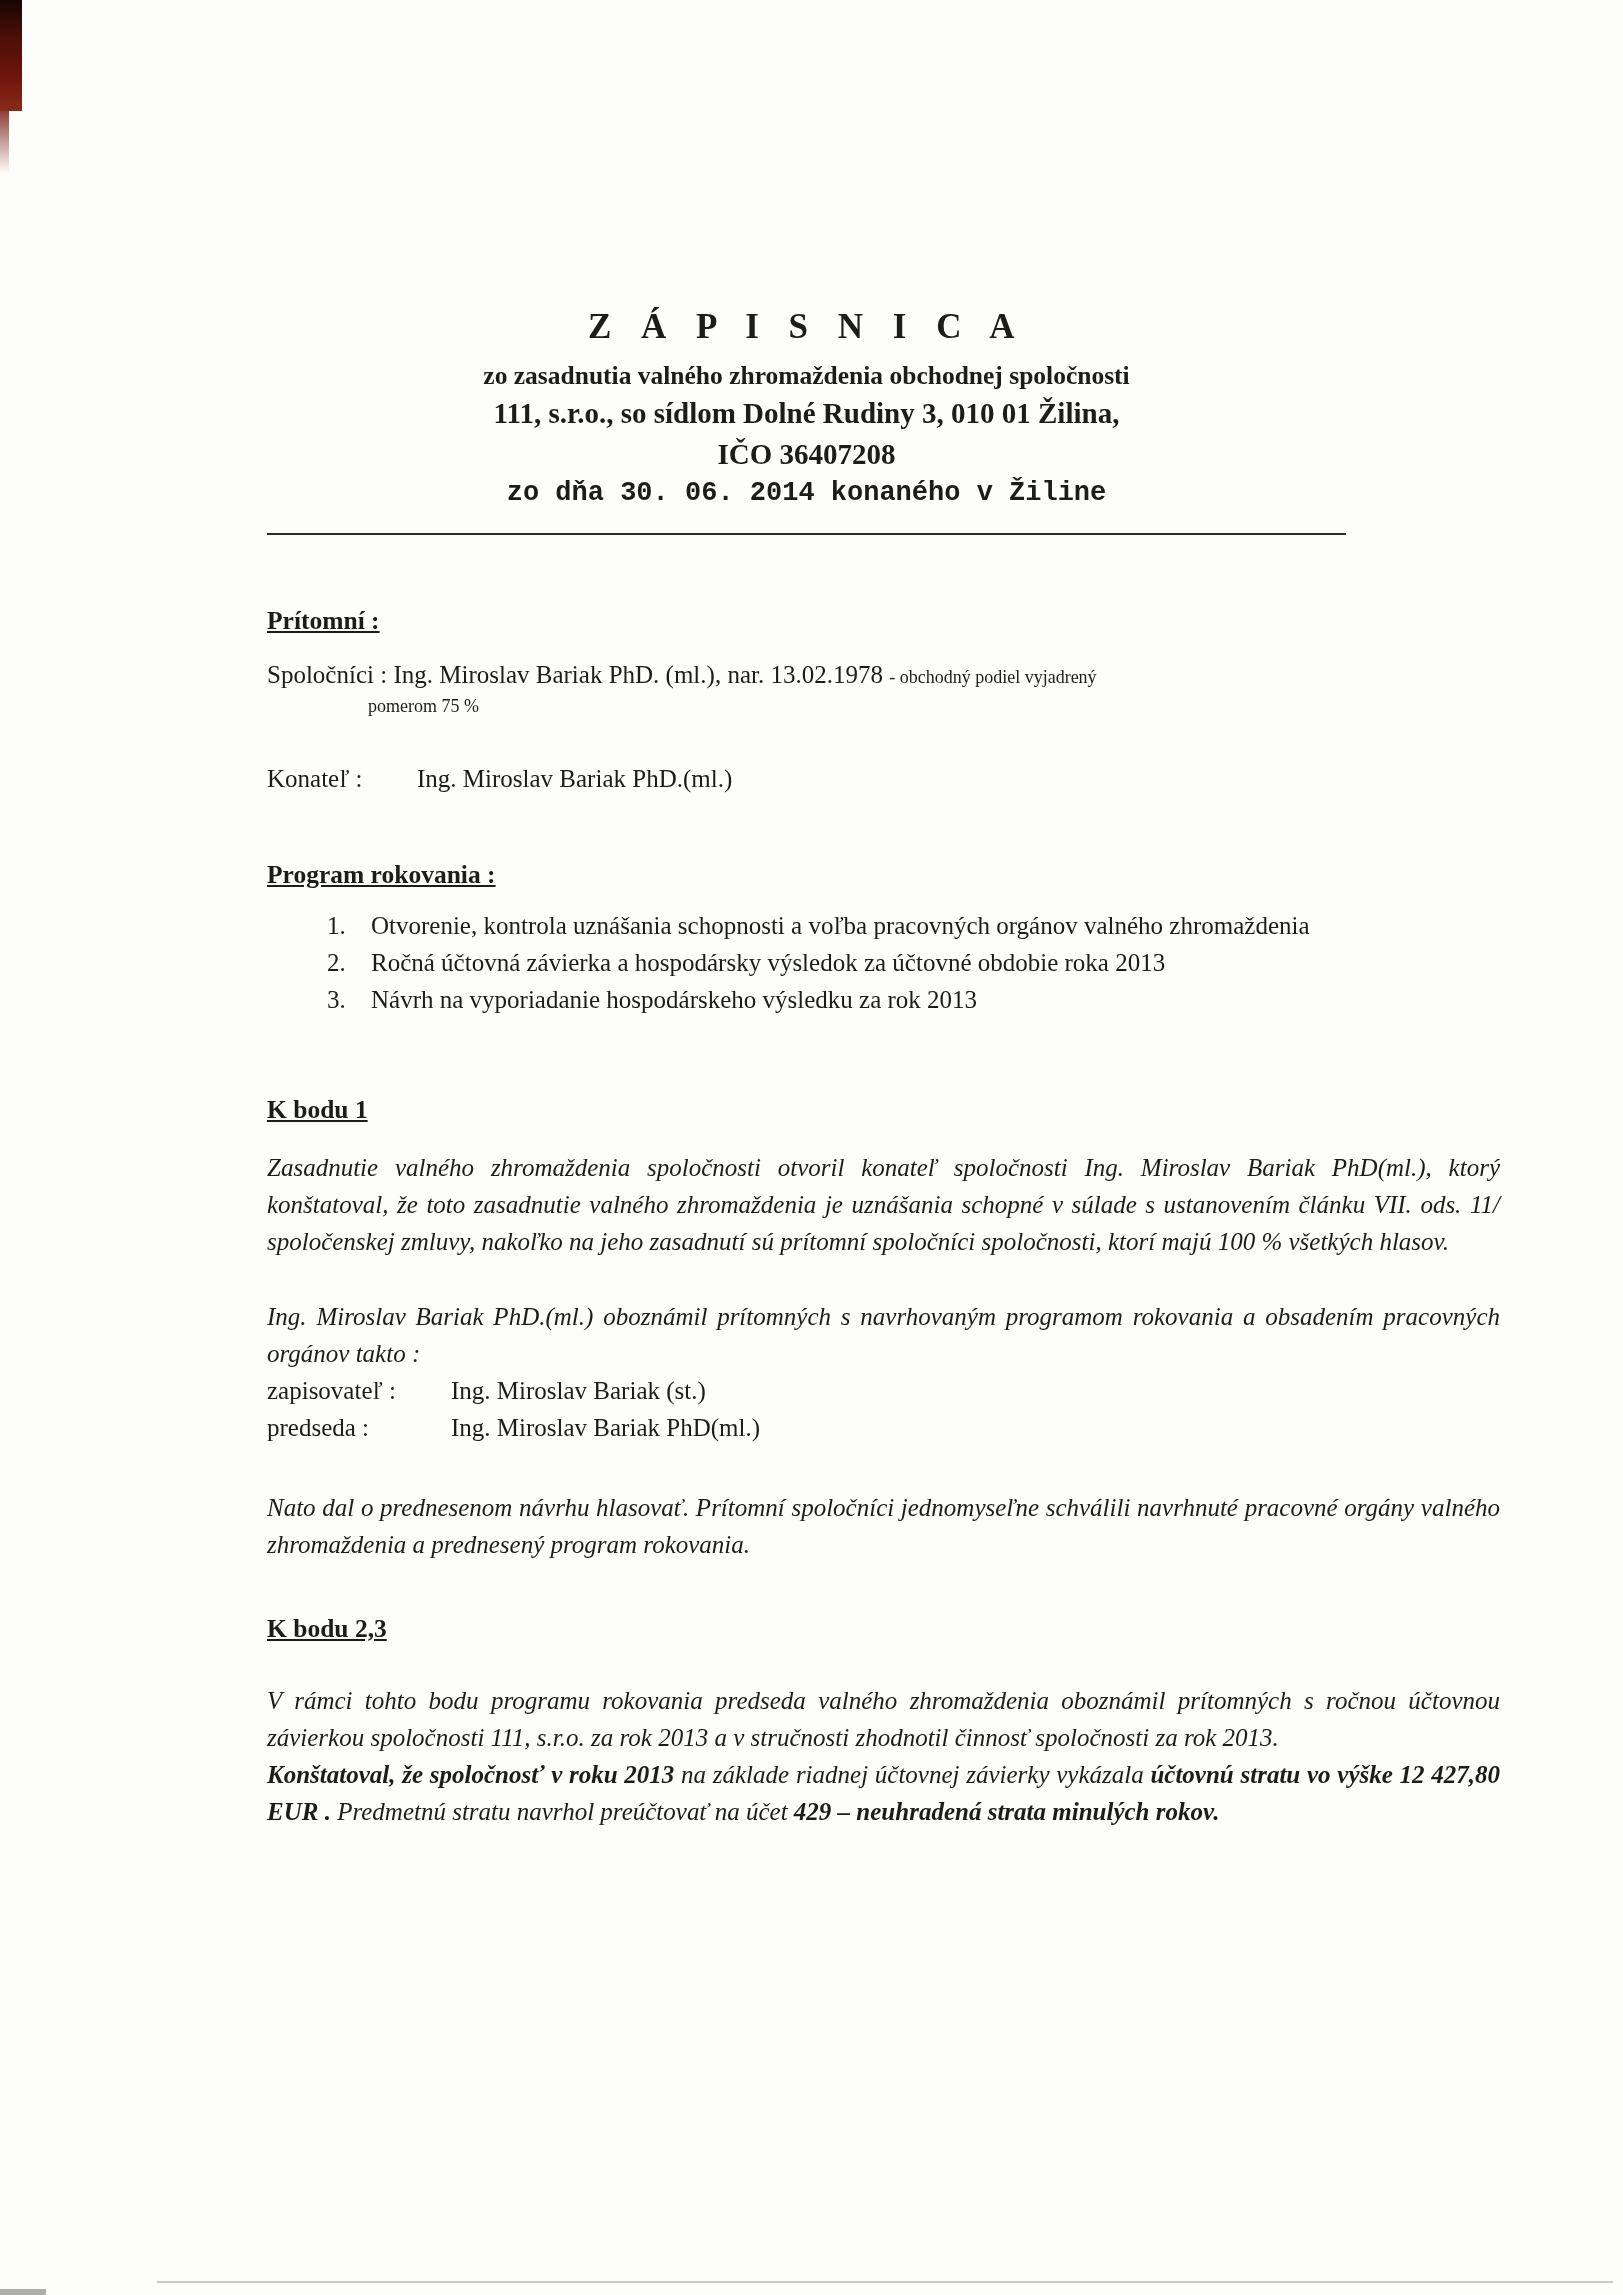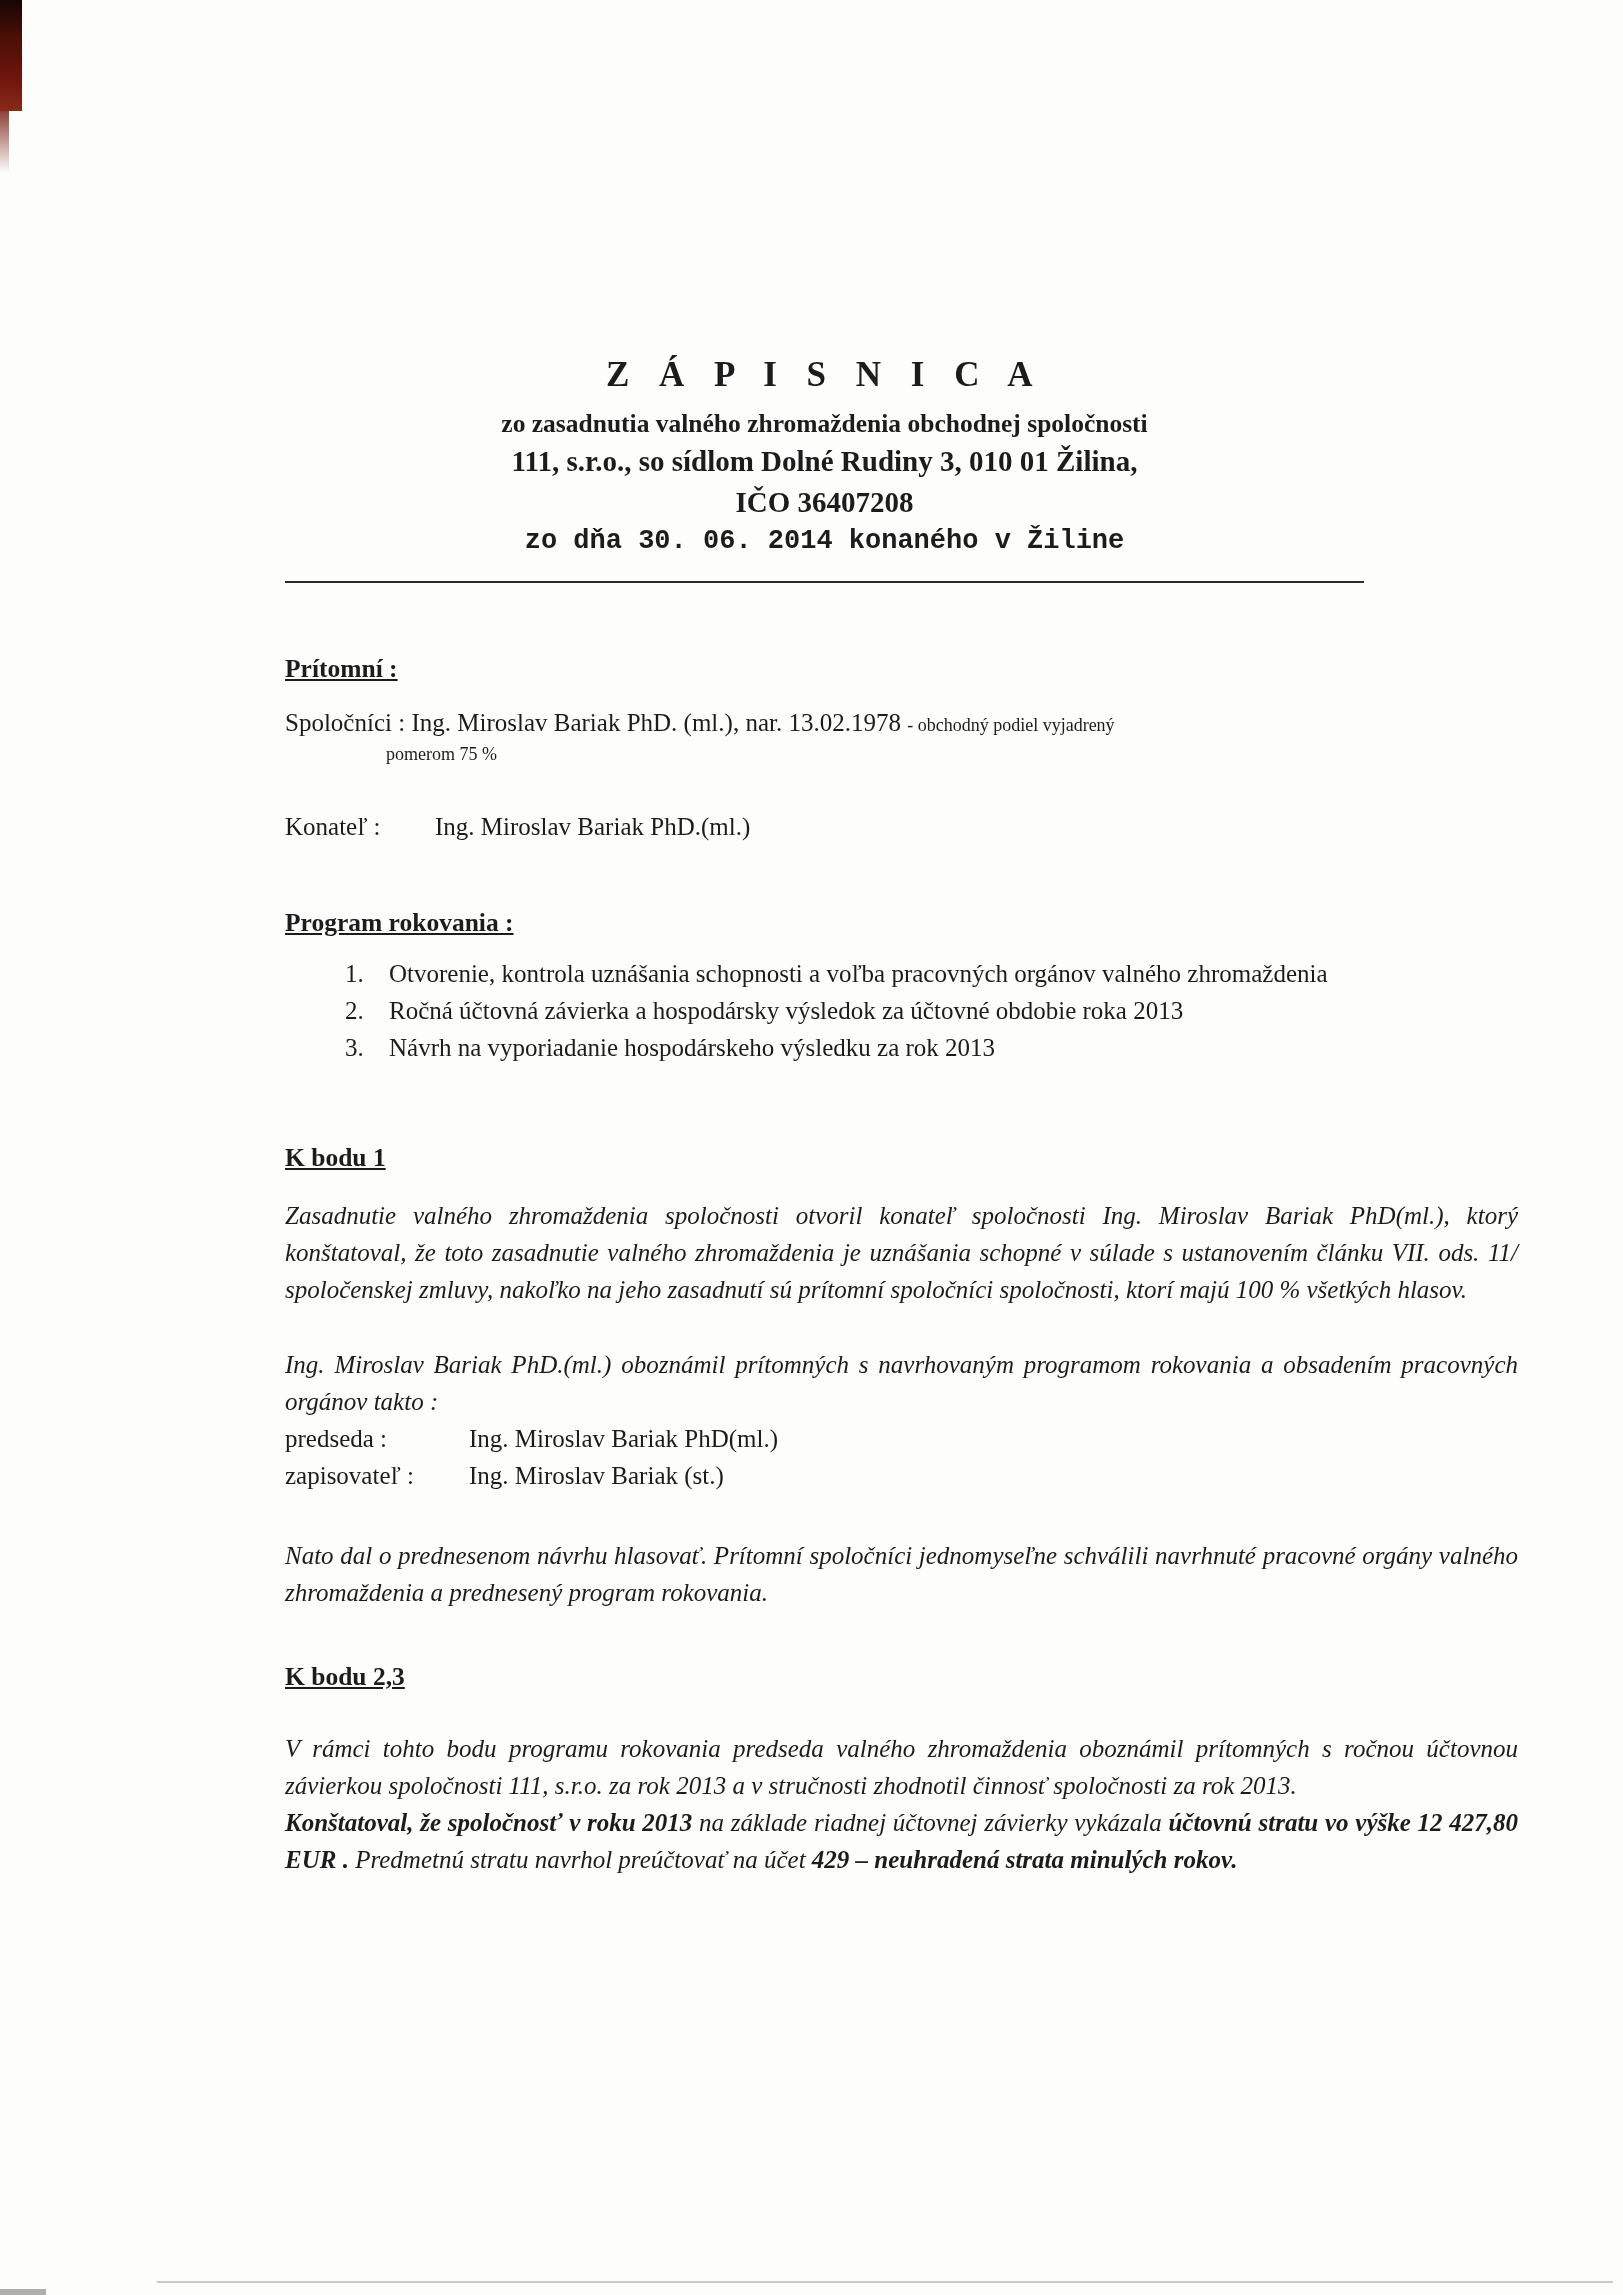--- a/index.html
+++ b/index.html
@@ -11,24 +11,23 @@
     position: relative;
     width: 1623px;
     height: 2295px;
     background: #fdfdfb;
     font-family: "Liberation Serif", "DejaVu Serif", serif;
     color: #1c1c1c;
     overflow: hidden;
   }
   .content {
     position: absolute;
-    left: 285px;
+    left: 267px;
     top: 307px;
     width: 1233px;
-    margin-top: 48px;
   }
   
   .doc-header {
     width: 1079px;
     text-align: center;
     padding-bottom: 19.6px;
     border-bottom: 2px solid #2b2b2b;
   }
   .doc-title {
     font-size: 35px;
@@ -162,22 +161,22 @@
 
     <div class="mt-kbodu1">
       <p class="section-heading">K bodu 1</p>
     </div>
 
     <p class="mt-para1 body-text justify">Zasadnutie valného zhromaždenia spoločnosti otvoril konateľ spoločnosti Ing. Miroslav Bariak PhD(ml.), ktorý konštatoval, že toto zasadnutie valného zhromaždenia je uznášania schopné v súlade s ustanovením článku VII. ods. 11/ spoločenskej zmluvy, nakoľko na jeho zasadnutí sú prítomní spoločníci spoločnosti, ktorí majú 100 % všetkých hlasov.</p>
 
     <p class="mt-para2 body-text justify">Ing. Miroslav Bariak PhD.(ml.) oboznámil prítomných s navrhovaným programom rokovania a obsadením pracovných orgánov takto :</p>
 
     <div class="body-text">
+      <p><span class="label-col">zapisovateľ :</span><span>Ing. Miroslav Bariak (st.)</span></p>
       <p><span class="label-col">predseda :</span><span>Ing. Miroslav Bariak PhD(ml.)</span></p>
-      <p><span class="label-col">zapisovateľ :</span><span>Ing. Miroslav Bariak (st.)</span></p>
     </div>
 
     <p class="mt-italic body-text justify italic-para">Nato dal o prednesenom návrhu hlasovať. Prítomní spoločníci jednomyseľne schválili navrhnuté pracovné orgány valného zhromaždenia a prednesený program rokovania.</p>
 
     <div class="mt-kbodu23">
       <p class="section-heading">K bodu 2,3</p>
     </div>
 
     <p class="mt-para3 body-text justify">V rámci tohto bodu programu rokovania predseda valného zhromaždenia oboznámil prítomných s ročnou účtovnou závierkou spoločnosti 111, s.r.o. za  rok 2013 a v stručnosti zhodnotil činnosť spoločnosti za rok 2013.</p>
 

